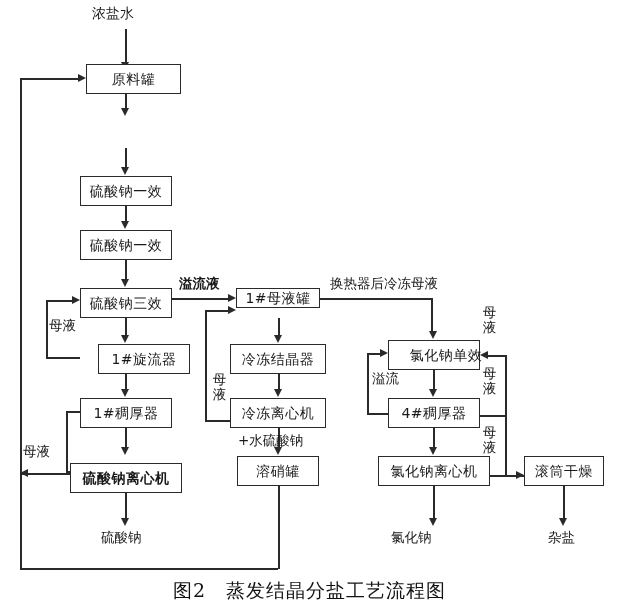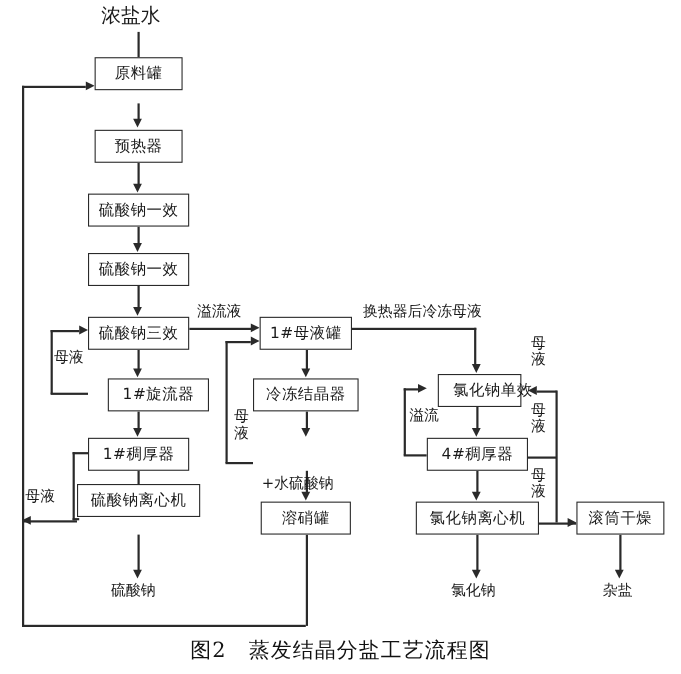--- a/index.html
+++ b/index.html
@@ -86,39 +86,38 @@
     font-size: 19px;
     color: #111111;
     letter-spacing: 1px;
   }
 </style>
 </head>
 <body>
 
 <div id="page">
 
-  <div class="lbl" style="left:92px; top:6px; font-size:18px;">浓盐水</div>
+  <div class="lbl" style="left:92px; top:6px; font-size:14px;">浓盐水</div>
   <div class="seg v" style="left:125px; top:29px; height:36px;"></div>
   <div class="arrow down" style="left:120.5px; top:62px;"></div>
 
-  <div class="node" style="left:86px; top:52px; width:80px; height:30px;text-align:center;">原料罐</div>
-
-  <div class="node" style="left:86px; top:118px; width:80px; height:30px;">预热器</div>
+  <div class="node" style="left:86px; top:64px; width:95px; height:30px;text-align:center;">原料罐</div>
+
 
   <div class="node" style="left:80px; top:176px; width:92px; height:30px;">硫酸钠一效</div>
 
   <div class="node" style="left:80px; top:230px; width:92px; height:30px;">硫酸钠一效</div>
 
   <div class="node" style="left:80px; top:288px; width:92px; height:30px;">硫酸钠三效</div>
 
   <div class="node" style="left:80px; top:344px; width:92px; height:30px;margin-left:18px;">1#旋流器</div>
 
   <div class="node" style="left:80px; top:398px; width:92px; height:30px;">1#稠厚器</div>
 
-  <div class="node" style="left:70px; top:440px; width:112px; height:30px;">硫酸钠离心机</div>
+  <div class="node" style="left:70px; top:463px; width:112px; height:30px;font-weight:bold;">硫酸钠离心机</div>
 
   <div class="seg v" style="left:125px; top:94px; height:16px;"></div>
   <div class="arrow down" style="left:120.5px; top:108px;"></div>
 
   <div class="seg v" style="left:125px; top:148px; height:20px;"></div>
   <div class="arrow down" style="left:120.5px; top:167px;"></div>
 
   <div class="seg v" style="left:125px; top:206px; height:16px;"></div>
   <div class="arrow down" style="left:120.5px; top:221px;"></div>
 
@@ -154,26 +153,27 @@
   <div class="seg h" style="left:66px; top:471px; width:6px;"></div>
 
   <div class="seg v" style="left:20px; top:78px; height:491px;"></div>
   <div class="seg h" style="left:20px; top:78px; width:58px;"></div>
   <div class="arrow right" style="left:78px; top:73.5px;"></div>
 
   <div class="seg h" style="left:20px; top:568px; width:258px;"></div>
 
   <div class="seg h" style="left:172px; top:298px; width:58px;"></div>
   <div class="arrow right" style="left:228px; top:293.5px;"></div>
-  <div class="lbl" style="left:179px; top:276px;">溢流液</div>
-
-  <div class="node" style="left:236px; top:288px; width:84px; height:30px;">1#母液罐</div>
+  <div class="lbl" style="left:179px; top:276px;font-weight:bold;">溢流液</div>
+
+  <div class="node" style="left:236px; top:288px; width:84px; height:20px;">1#母液罐</div>
 
   <div class="node" style="left:230px; top:344px; width:96px; height:30px;">冷冻结晶器</div>
 
+  <div class="node" style="left:230px; top:398px; width:96px; height:30px;">冷冻离心机</div>
 
   <div class="node" style="left:237px; top:456px; width:82px; height:30px;">溶硝罐</div>
 
   <div class="seg v" style="left:278px; top:318px; height:18px;"></div>
   <div class="arrow down" style="left:273.5px; top:335px;"></div>
 
   <div class="seg v" style="left:278px; top:374px; height:16px;"></div>
   <div class="arrow down" style="left:273.5px; top:389px;"></div>
 
   <div class="seg v" style="left:278px; top:428px; height:20px;"></div>
@@ -186,37 +186,37 @@
   <div class="seg v" style="left:205px; top:310px; height:111px;"></div>
   <div class="seg h" style="left:205px; top:310px; width:23px;"></div>
   <div class="arrow right" style="left:228px; top:305.5px;"></div>
   <div class="lbl vert" style="left:212px; top:372px;">母液</div>
 
   <div class="seg h" style="left:320px; top:298px; width:113px;"></div>
   <div class="seg v" style="left:431px; top:298px; height:34px;"></div>
   <div class="arrow down" style="left:428.5px; top:331px;"></div>
   <div class="lbl" style="left:330px; top:276px;">换热器后冷冻母液</div>
 
-  <div class="node" style="left:398px; top:340px; width:76px; height:30px;padding-left:24px;">氯化钠单效</div>
+  <div class="node" style="left:388px; top:340px; width:92px; height:30px;padding-left:24px;">氯化钠单效</div>
 
   <div class="node" style="left:388px; top:398px; width:92px; height:30px;">4#稠厚器</div>
 
   <div class="node" style="left:524px; top:456px; width:80px; height:30px;">滚筒干燥</div>
 
   <div class="node" style="left:378px; top:456px; width:112px; height:30px;">氯化钠离心机</div>
 
   <div class="seg v" style="left:433px; top:370px; height:20px;"></div>
   <div class="arrow down" style="left:428.5px; top:389px;"></div>
 
   <div class="seg v" style="left:433px; top:428px; height:20px;"></div>
   <div class="arrow down" style="left:428.5px; top:447px;"></div>
 
   <div class="seg v" style="left:433px; top:486px; height:34px;"></div>
   <div class="arrow down" style="left:428.5px; top:518px;"></div>
-  <div class="lbl" style="left:410px; top:530px;">氯化钠</div>
+  <div class="lbl" style="left:391px; top:530px;">氯化钠</div>
 
   <div class="seg v" style="left:563px; top:486px; height:34px;"></div>
   <div class="arrow down" style="left:558.5px; top:518px;"></div>
   <div class="lbl" style="left:548px; top:530px;">杂盐</div>
 
   <div class="seg h" style="left:367px; top:413px; width:21px;"></div>
   <div class="seg v" style="left:367px; top:353px; height:61px;"></div>
   <div class="seg h" style="left:367px; top:353px; width:13px;"></div>
   <div class="arrow right" style="left:380px; top:348.5px;"></div>
   <div class="lbl" style="left:372px; top:371px;">溢流</div>

